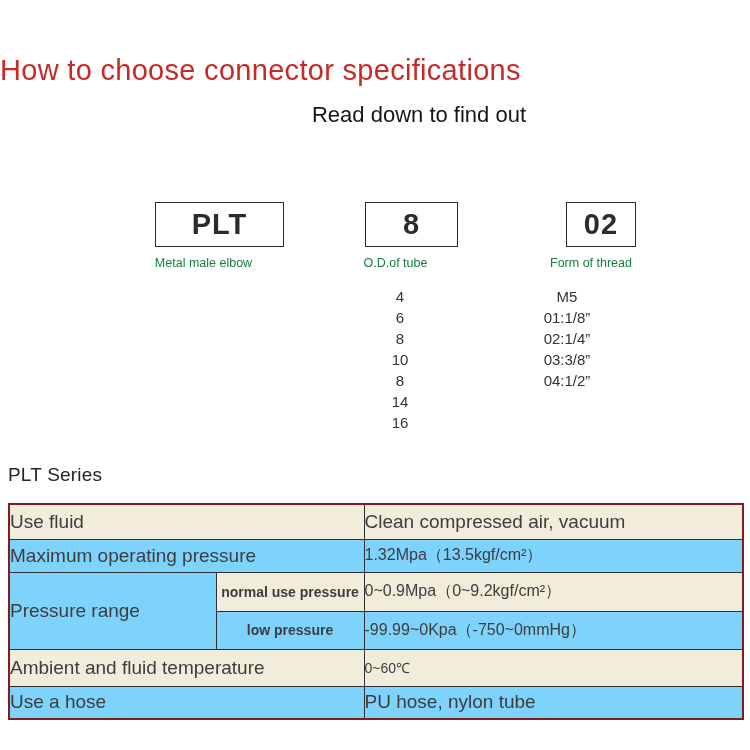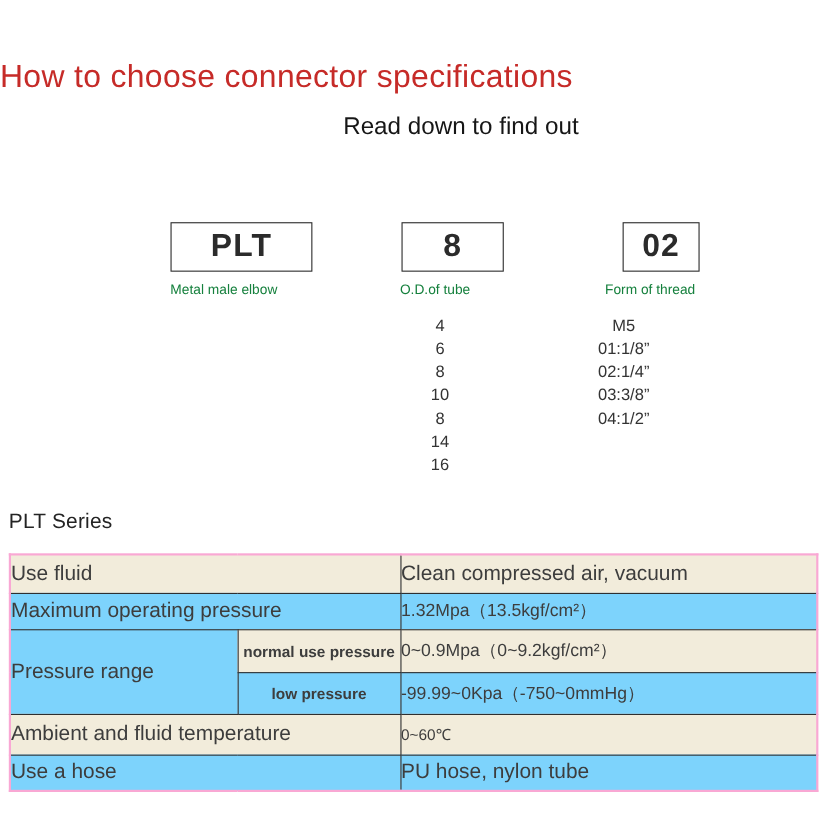--- a/index.html
+++ b/index.html
@@ -32,21 +32,21 @@
   }
   .tube-list   { left:350px; width:100px; }
   .thread-list { left:494px; width:146px; }
   .series-heading {
     position:absolute; left:8px; top:464px;
     font-size:19px; font-weight:400; color:#242424; letter-spacing:0.2px;
   }
   table.spec {
     position:absolute; left:8px; top:503px; width:734px;
     border-collapse:collapse; table-layout:fixed;
-    border:2px solid #f9a8d4;
+    border:2px solid #7f1d1d;
     padding-left:28px;
   }
   table.spec td {
     border:1.5px solid #2f2f2f; box-sizing:border-box;
     color:#3d3d3d; background:#7dd3fc; padding:0;
   }
   .beige { background:#f2ecdb !important; }
   .lbl   { font-size:19px; padding-left:18px; text-align:left; }
   .sub   { font-size:14px; text-align:center;font-weight:bold; }
   .val   { text-align:left; }

